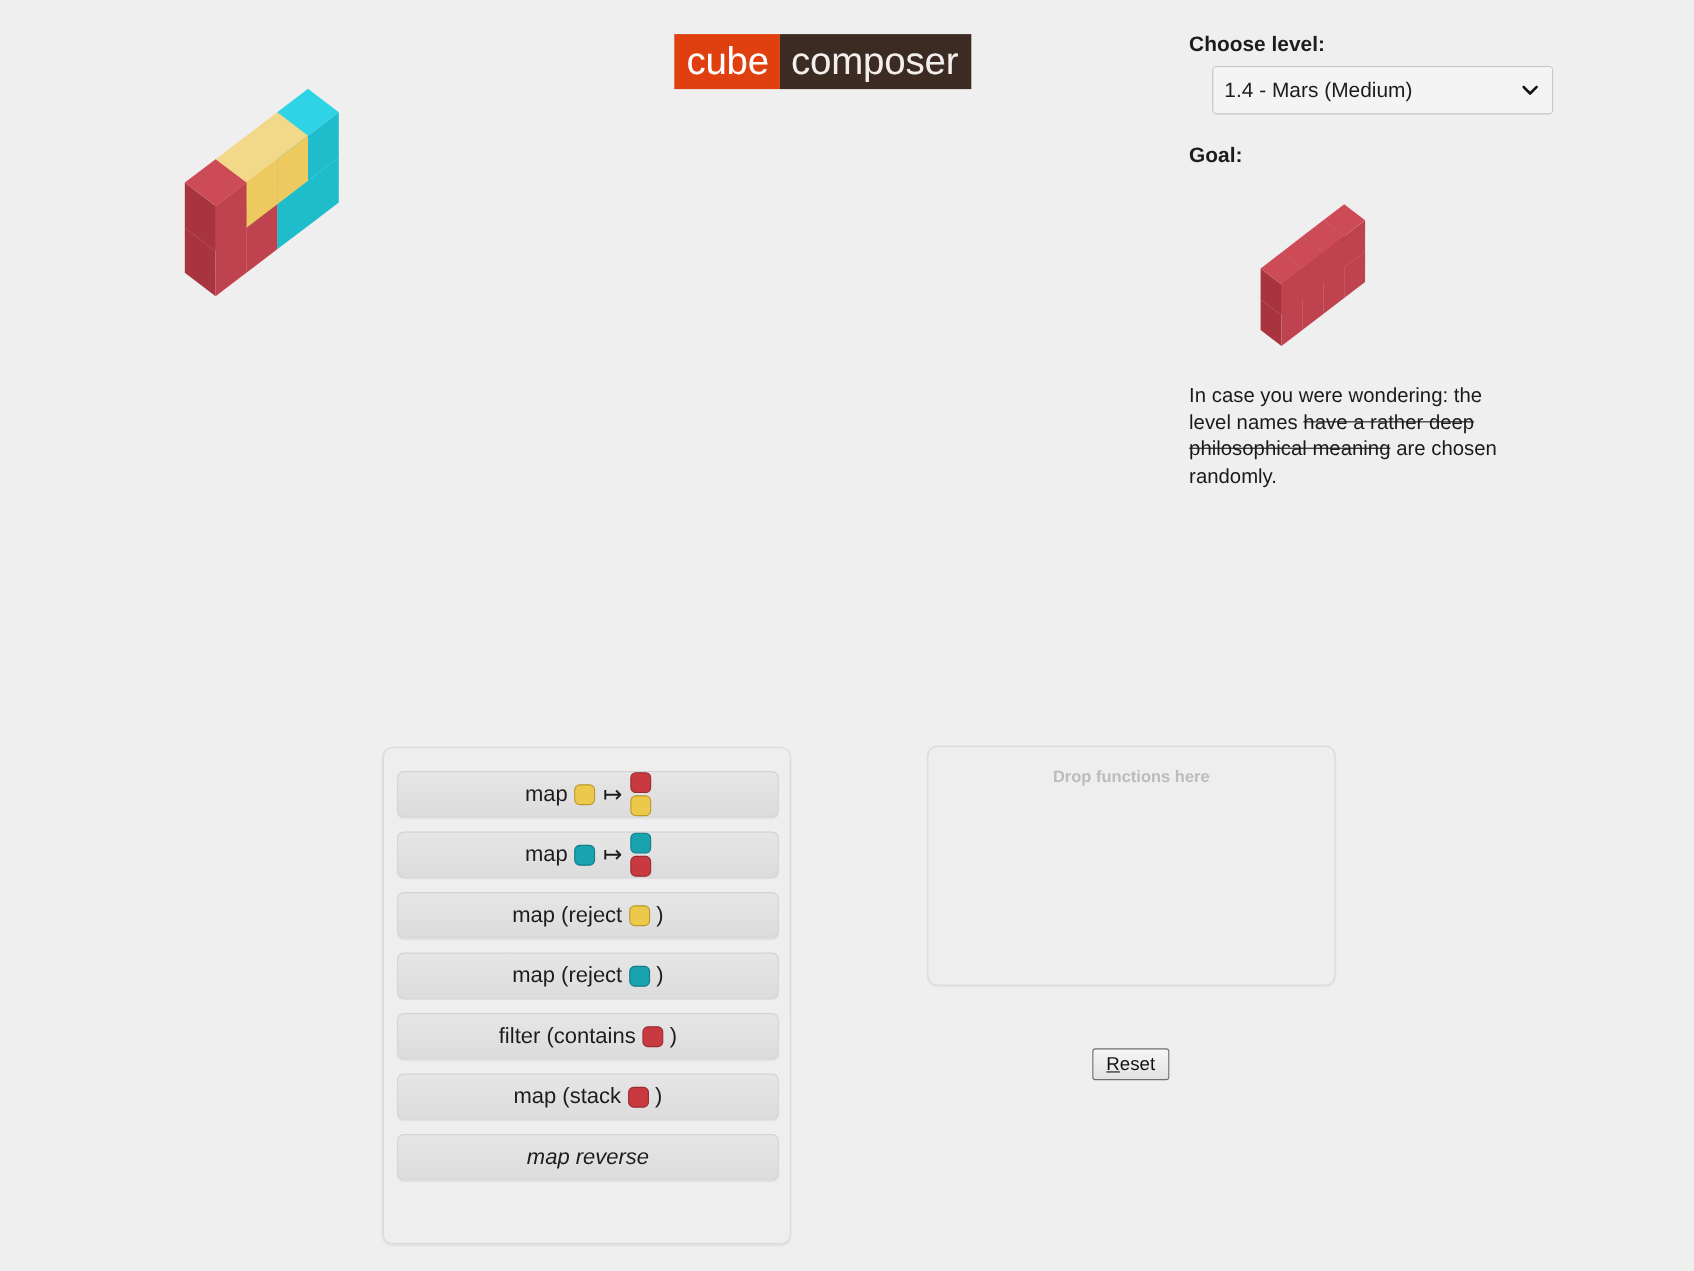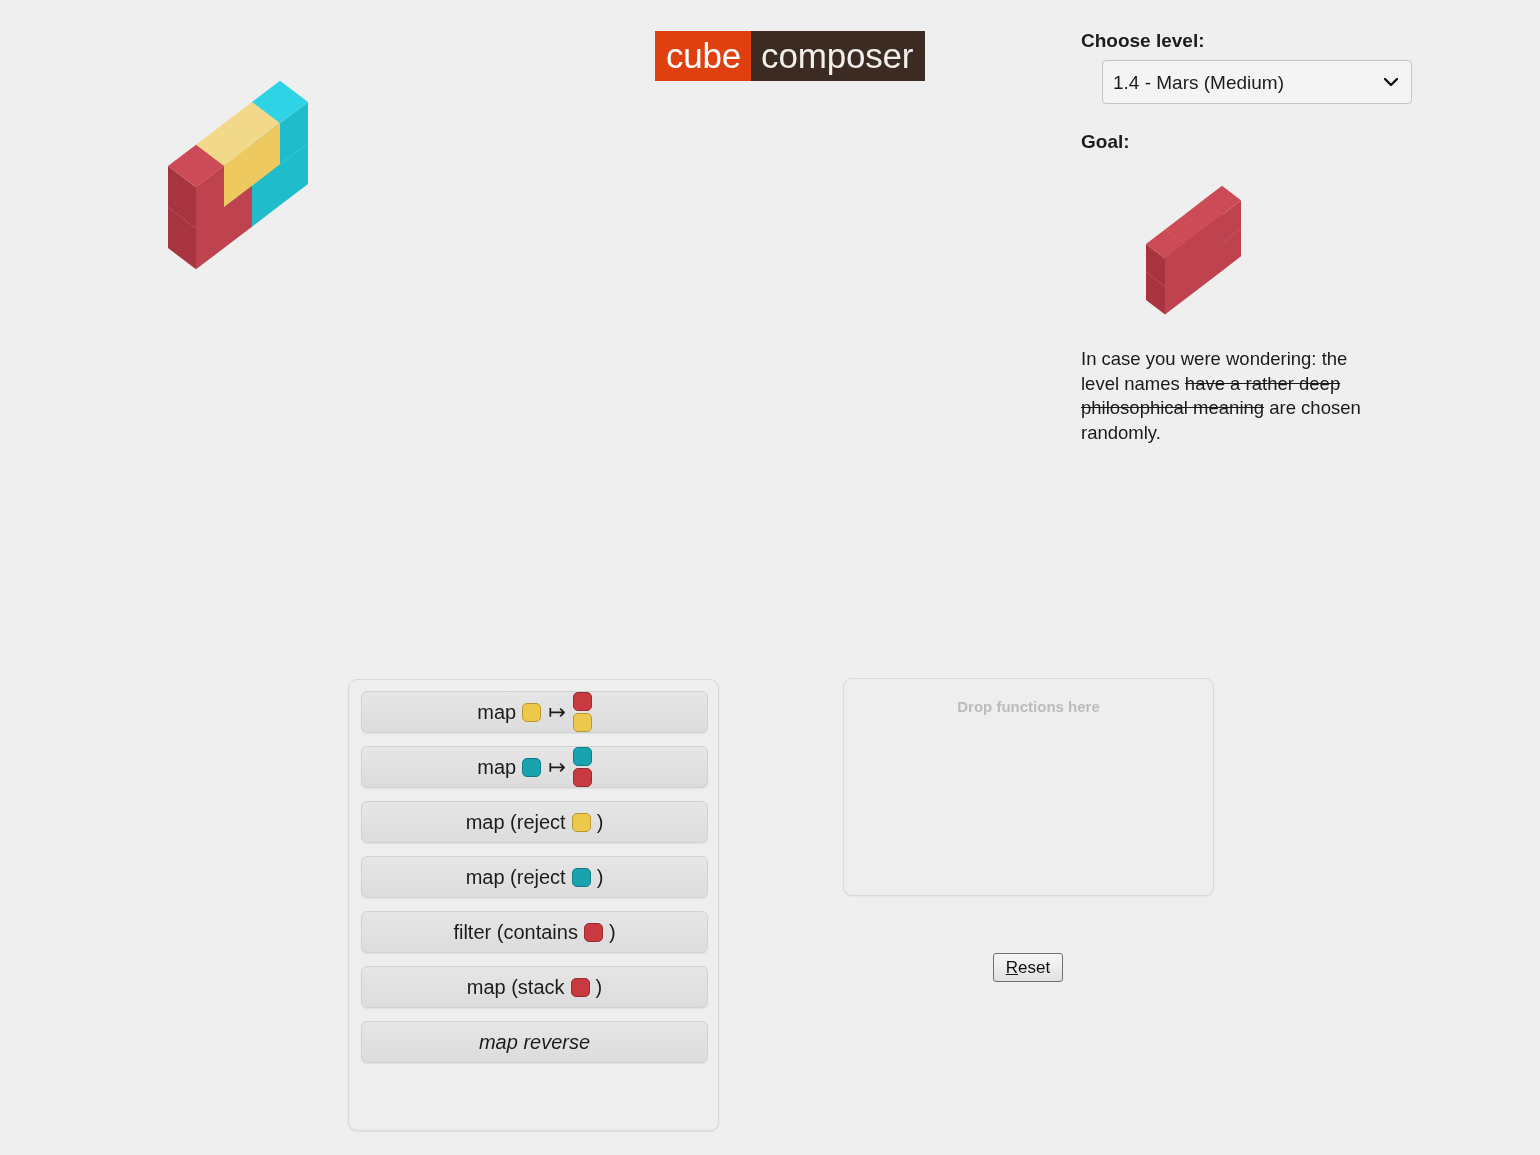--- a/index.html
+++ b/index.html
@@ -12,21 +12,20 @@
   }
   .page { position: relative; width: 1540px; height: 1155px; }
 
   
   .logo {
     position: absolute; left: 613px; top: 31px;
     display: flex; align-items: stretch;
     height: 50px;
     font-size: 35px; line-height: 50px;
     letter-spacing: -0.2px;
-    margin-left: 42px;
   }
   .logo-left {
     background: #e0400f; color: #ffffff;
     padding: 0 10px 0 11px;
   }
   .logo-right {
     background: #3b2b22; color: #f2efec;
     padding: 0 12px 0 10px;
   }
 
@@ -71,21 +70,21 @@
   .note s { text-decoration: line-through; }
 
   
   .func-panel {
     position: absolute; left: 348px; top: 679px;
     width: 371px; height: 452px;
     background: #eeeeee;
     border: 1px solid #d9d9d9;
     border-radius: 9px;
     box-shadow: 0 1px 2px rgba(0,0,0,0.07);
-    padding: 11px 12px;
+    padding: 21px 12px;
   }
   .func-btn {
     display: flex; align-items: center; justify-content: center;
     width: 347px; height: 42px;
     margin-bottom: 13px;
     background: linear-gradient(#e6e6e6, #dcdcdc);
     border: 1px solid #d2d2d2;
     border-radius: 6px;
     box-shadow: 0 1px 1px rgba(0,0,0,0.06);
     font-size: 20px; color: #1c1c1c;

